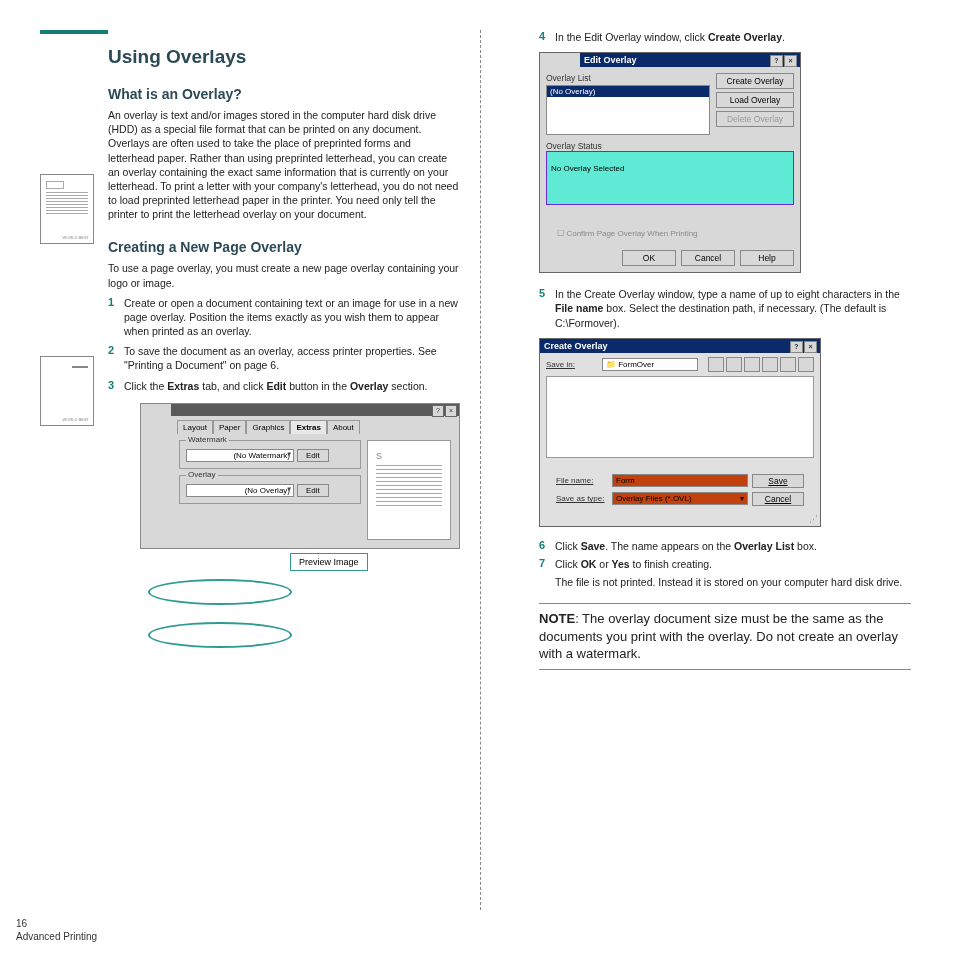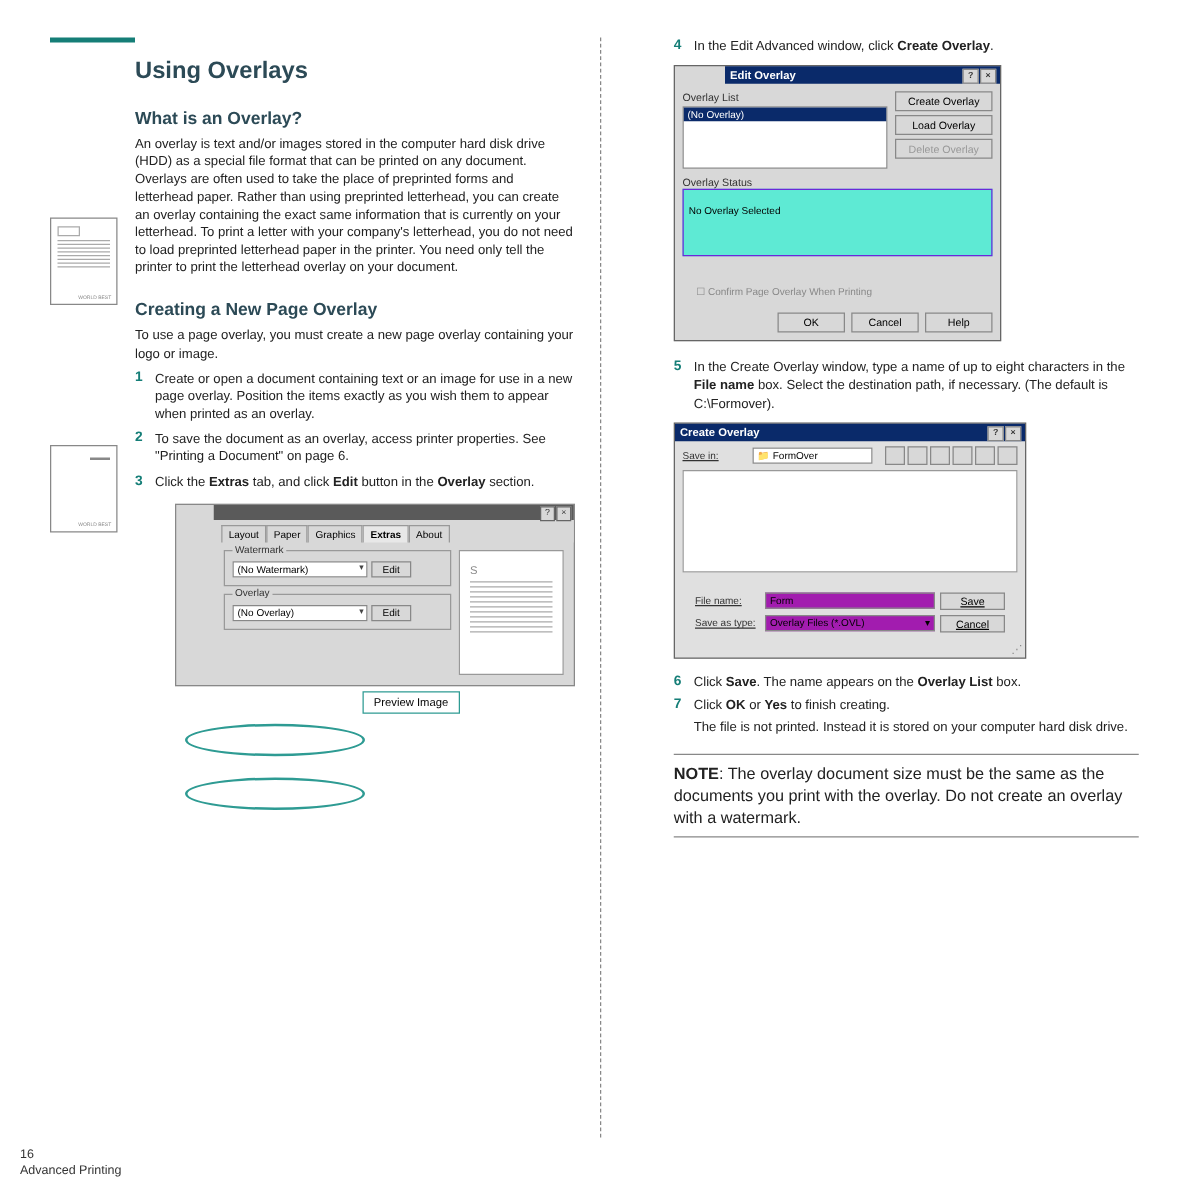--- a/index.html
+++ b/index.html
@@ -171,20 +171,21 @@
     left: 6px;
     background: #d8d8d8;
     font-size: 8px;
     padding: 0 2px;
     color: #333;
   }
   .fig1-row {
     display: flex;
     gap: 3px;
     align-items: center;
+    text-align: right;
   }
   .fig1-select {
     background: #fff;
     border: 1px solid #888;
     font-size: 8px;
     padding: 1px 3px;
     width: 100px;
     position: relative;
   }
   .fig1-select::after {
@@ -378,21 +379,21 @@
   }
   .fig3-area {
     background: #fff;
     height: 80px;
     margin: 0 6px;
     border: 1px solid #999;
   }
   .fig3-inputs { padding: 16px; }
   .fig3-irow { display: flex; align-items: center; gap: 4px; margin-bottom: 4px; }
   .fig3-input {
-    background: #a21caf; border: 1px solid #888; padding: 1px 3px; font-size: 8px;
+    background: #c2410c; border: 1px solid #888; padding: 1px 3px; font-size: 8px;
     flex: 1; position: relative;
   }
   .fig3-sbtn { width: 50px; border: 1px solid #888; text-align: center; padding: 1px 0; font-size: 8.5px; background: #d8d8d8; text-decoration: underline;}
   .fig3-grip { position:absolute; right:2px; bottom:2px; font-size:9px; color:#888; }
   .note-block {
     margin-left: 28px;
     font-size: 13px;
     line-height: 1.35;
     color: #222;
     border-top: 1px solid #888;
@@ -519,21 +520,21 @@
     <div class="preview-box">Preview Image</div>
   </div>
 
   <div class="divider"></div>
 
   <div class="col col-right">
     <div class="num-list">
       <div class="num-item">
         <div class="num">4</div>
         <div class="num-text">
-          <span>In the Edit Advanced window, click </span><b>Create Overlay</b><span>.</span>
+          <span>In the Edit Overlay window, click </span><b>Create Overlay</b><span>.</span>
         </div>
       </div>
     </div>
 
     <div class="fig2">
       <div class="fig2-title">
         <span>Edit Overlay</span>
         <div class="tb">
             <span>?</span>
             <span>×</span>

